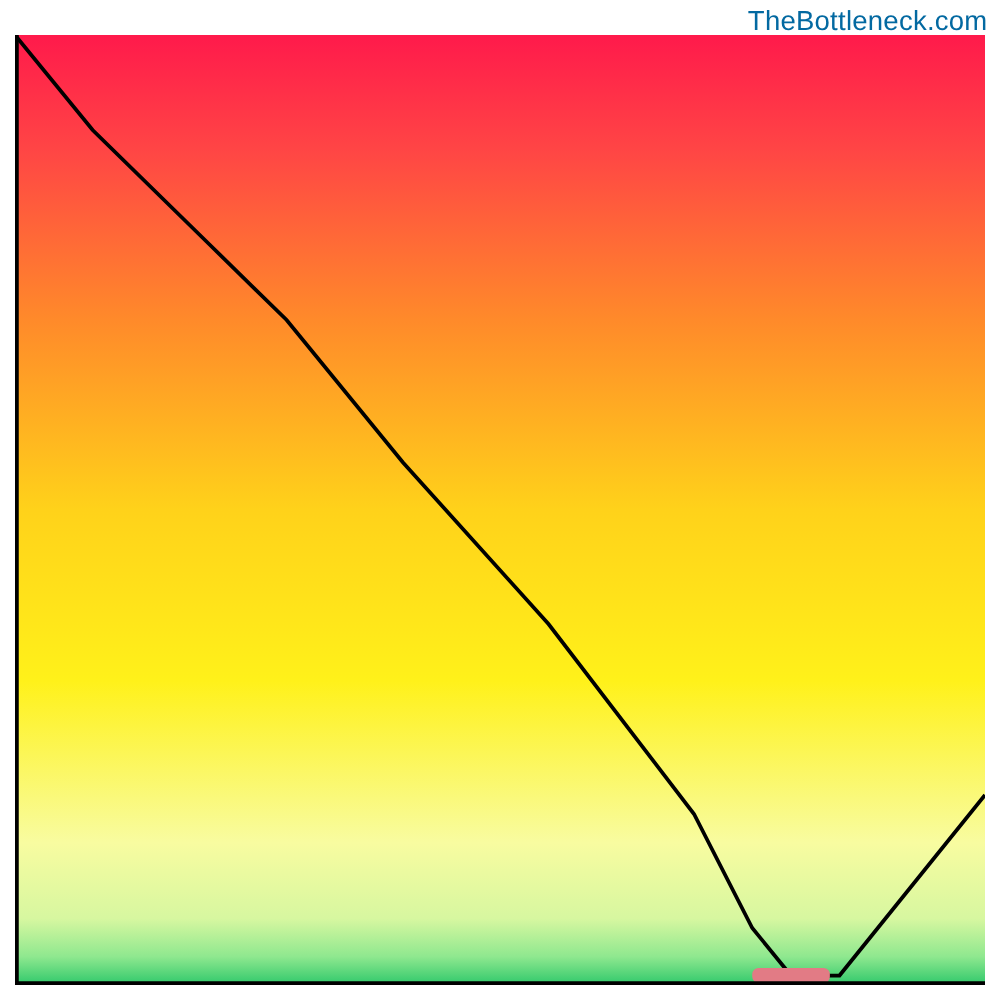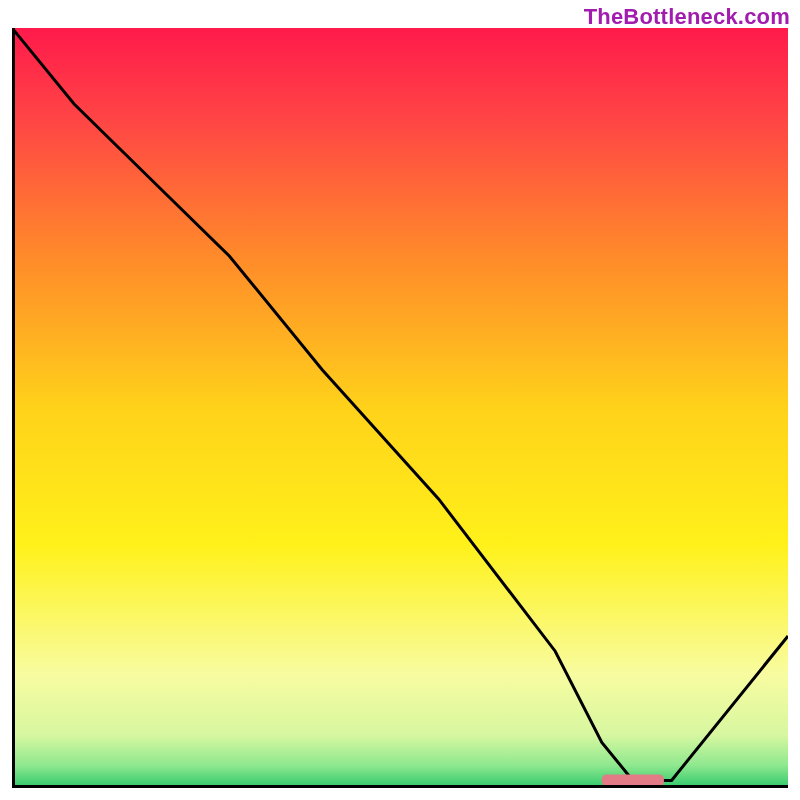--- a/index.html
+++ b/index.html
@@ -8,22 +8,22 @@
     width: 800px;
     height: 800px;
     background: #ffffff;
     font-family: Arial, Helvetica, sans-serif;
   }
   .watermark {
     position: absolute;
     top: 4px;
     right: 10px;
     font-size: 22px;
-    color: #a21caf;
-    font-weight: 700;
+    color: #0369a1;
+    font-weight: 400;
     letter-spacing: 0.2px;
   }
   .plot-frame {
     position: absolute;
     left: 12px;
     top: 28px;
     width: 776px;
     height: 760px;
     border: 3px solid #000;
     border-top: none;

